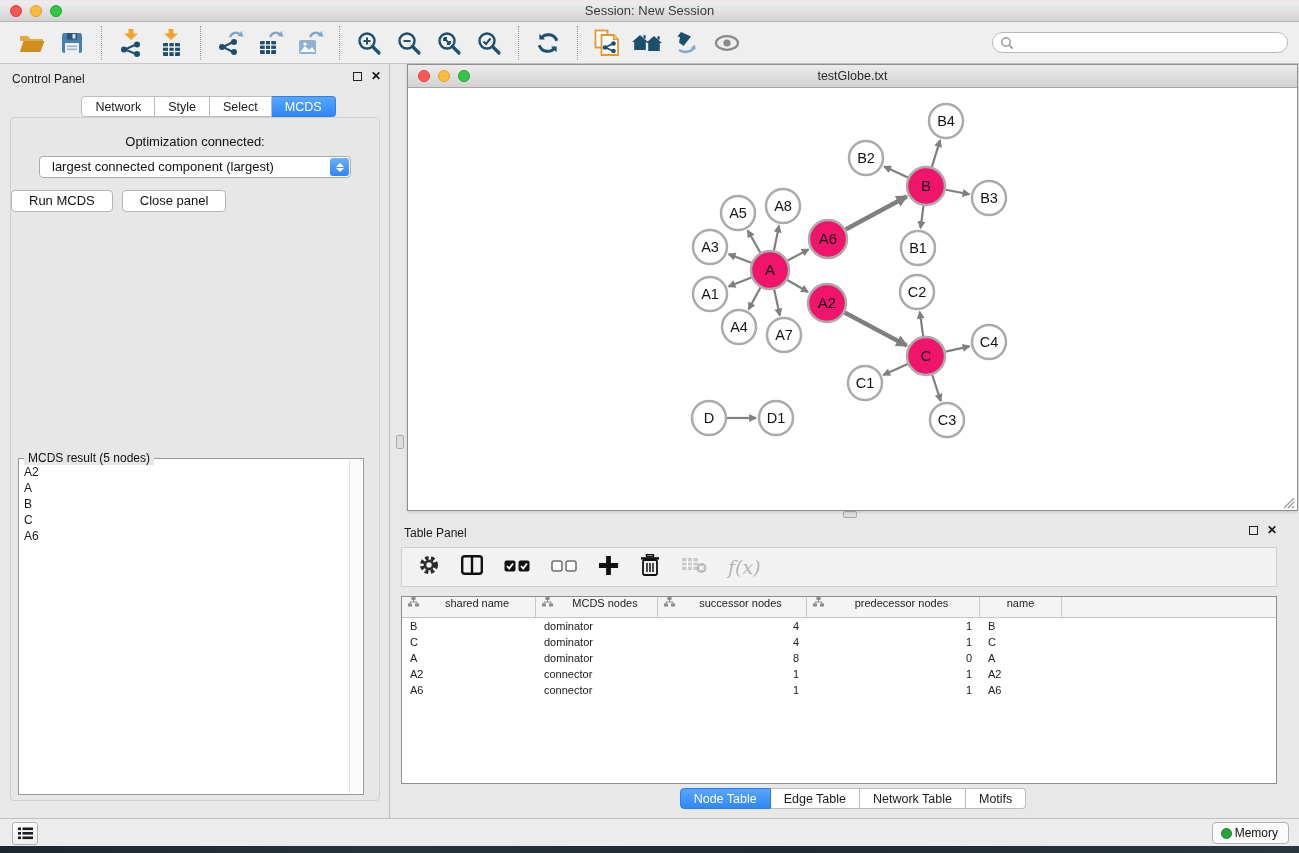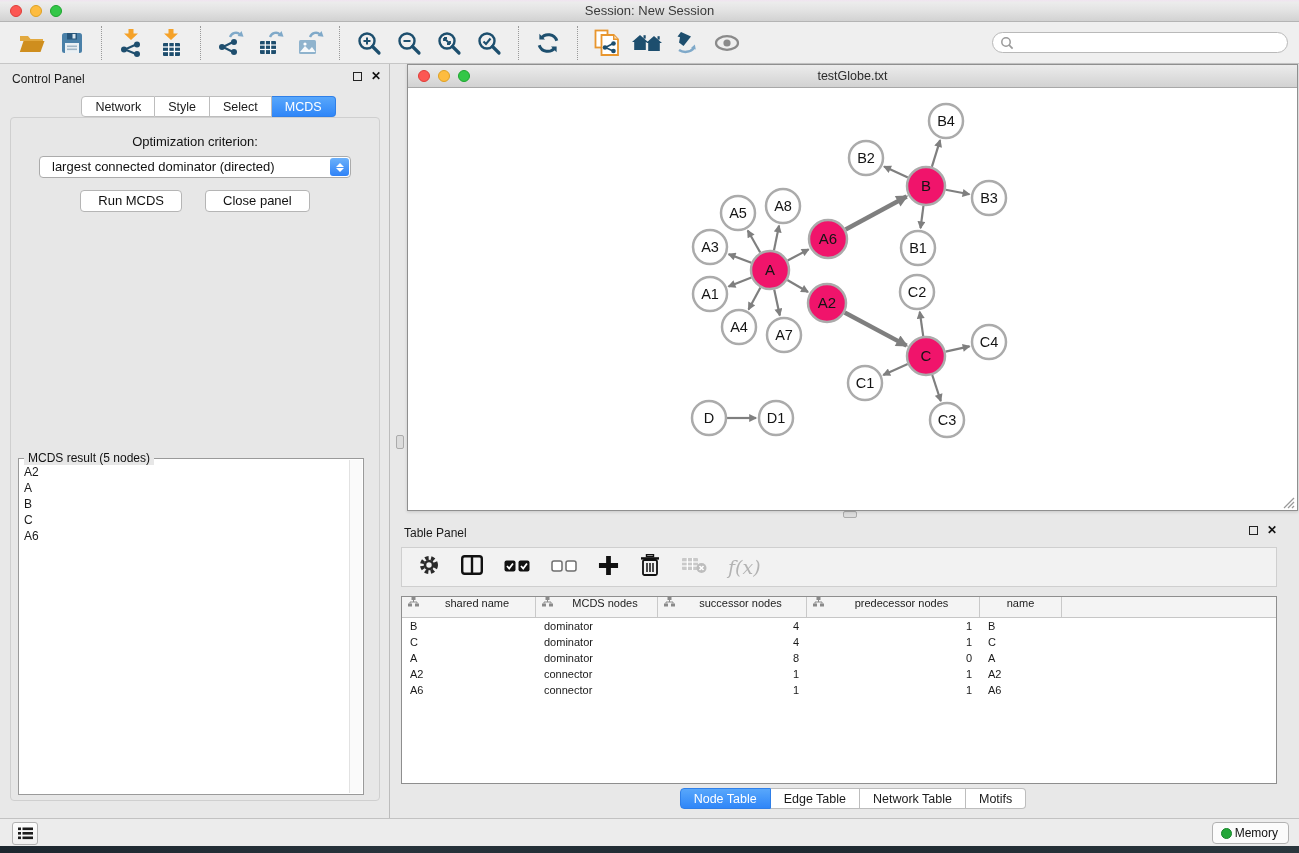--- a/index.html
+++ b/index.html
@@ -48,21 +48,21 @@
   #opt-label { text-align:center; margin-top:16px; font-size:13px; color:#111; }
   #criterion { margin:7px auto 0 auto; width:312px; height:22px; background:#fff;
     border:1px solid #ababab; border-radius:4px; position:relative; font-size:13px;
     line-height:20px; padding-left:12px; color:#111; }
   #criterion .stepper { position:absolute; right:1px; top:1px; width:19px; height:18px;
     background:linear-gradient(#6cb1fa,#2f82f7); border-radius:3px; display:flex; flex-direction:column;
     align-items:center; justify-content:center; gap:1px; }
   .chev { width:0; height:0; border-left:4px solid transparent; border-right:4px solid transparent; }
   .chev.up { border-bottom:4px solid #fff; }
   .chev.dn { border-top:4px solid #fff; }
-  #cp-buttons { display:flex; justify-content:center; gap:23px; margin-top:12px; }
+  #cp-buttons { display:flex; gap:9px; margin-top:12px; }
   .cp-btn { height:22px; padding:0 17px; background:#fff; border:1px solid #b5b5b5; border-radius:4px;
     font-size:13px; line-height:20px; color:#111; }
   #result-box { position:absolute; left:7px; right:15px; bottom:5px; height:337px;
     border:1px solid #9a9a9a; background:#fff; }
   #result-title { position:absolute; top:-8px; left:5px; background:#E7E7E7; padding:0 4px; font-size:12px; color:#111; }
   #result-list { position:absolute; inset:1px 14px 1px 1px; padding:4px 0 0 4px; font-size:12px; line-height:16px; }
   #result-scroll { position:absolute; top:1px; bottom:1px; right:1px; width:13px;
     background:#FAFAFA; border-left:1px solid #e2e2e2; }
   .result-item { height:16px; }
 
@@ -289,23 +289,23 @@
       <span class="close-x">✕</span>
     </span>
   </div>
   <div id="cp-tabs" class="seg-tabs">
       <div class="seg">Network</div>
       <div class="seg">Style</div>
       <div class="seg">Select</div>
       <div class="seg seg-active">MCDS</div>
     </div>
   <div id="cp-content">
-    <div id="opt-label">Optimization criterion:</div>
+    <div id="opt-label">Optimization connected:</div>
     <div id="criterion">
-      <span>largest connected dominator (directed)</span>
+      <span>largest connected component (largest)</span>
       <span class="stepper">
           <span class="chev up"></span>
           <span class="chev dn"></span>
         </span>
     </div>
     <div id="cp-buttons">
       <button class="cp-btn">Run MCDS</button>
       <button class="cp-btn">Close panel</button>
     </div>
     <div id="result-box">

